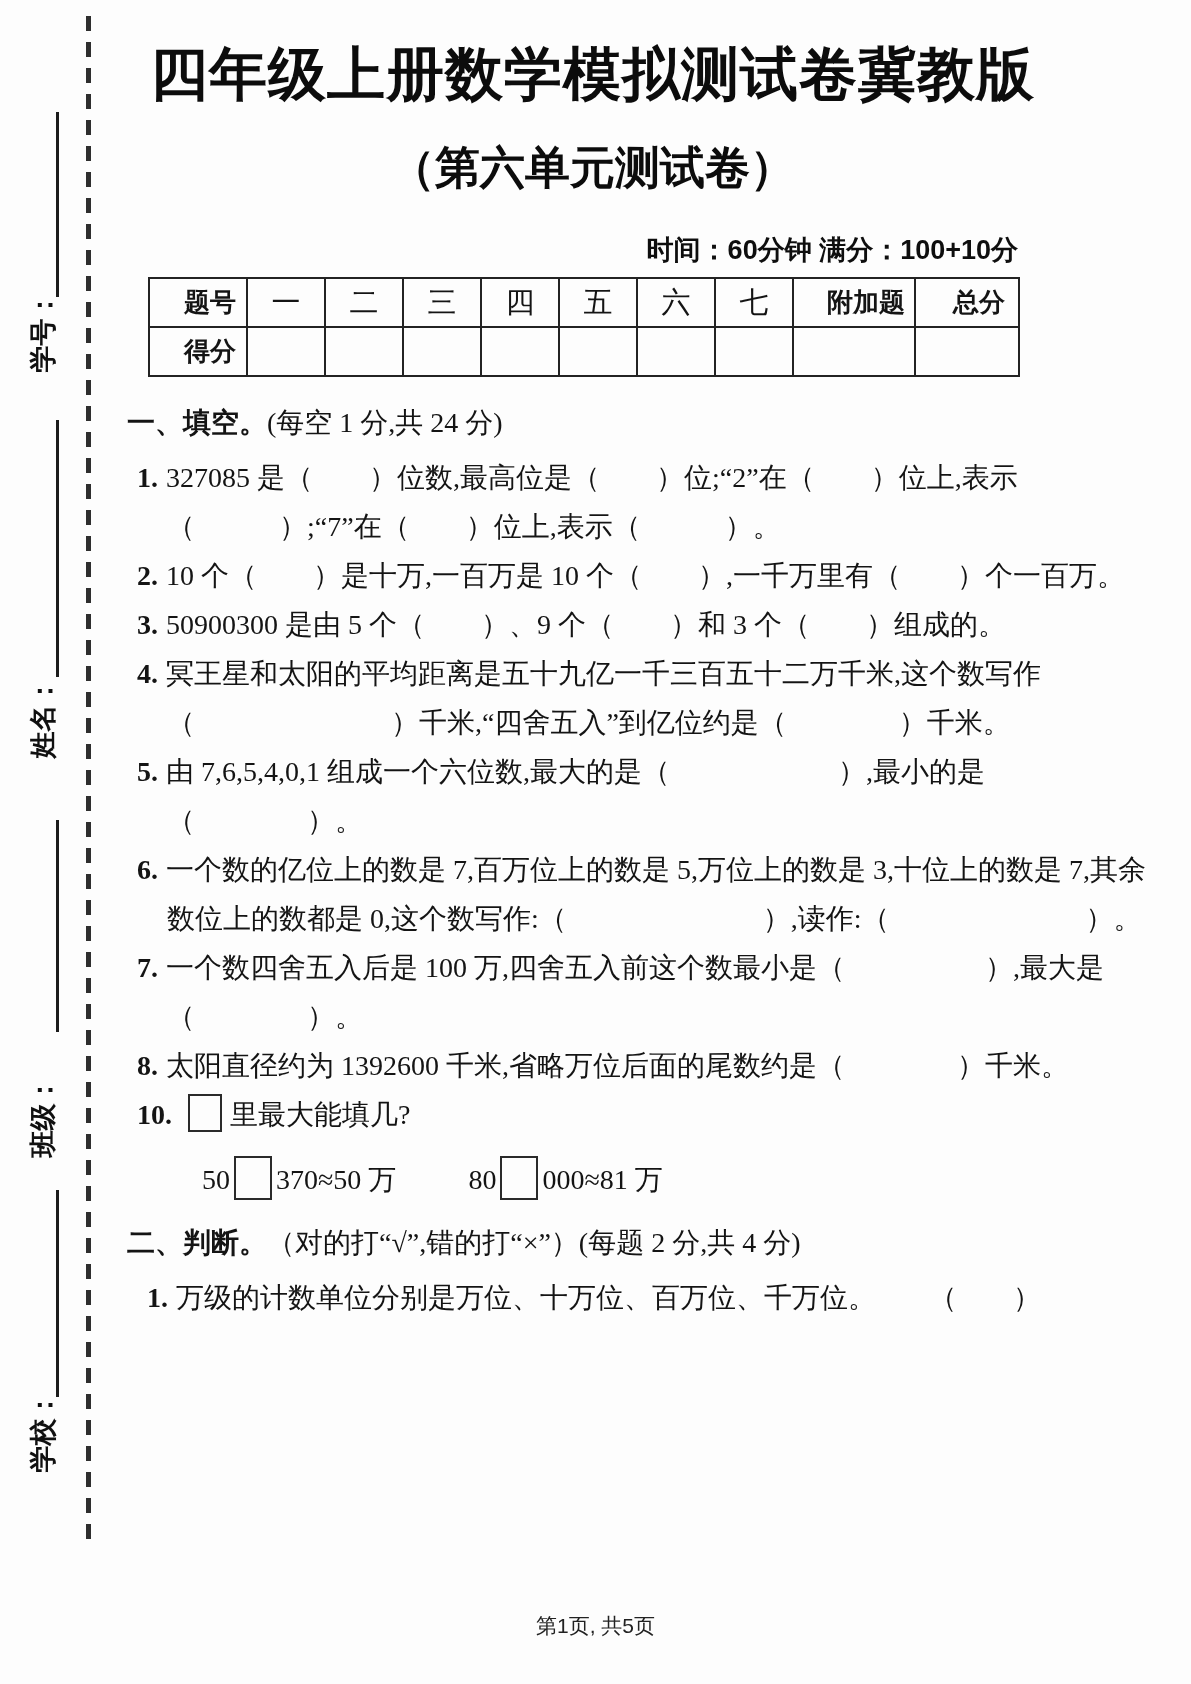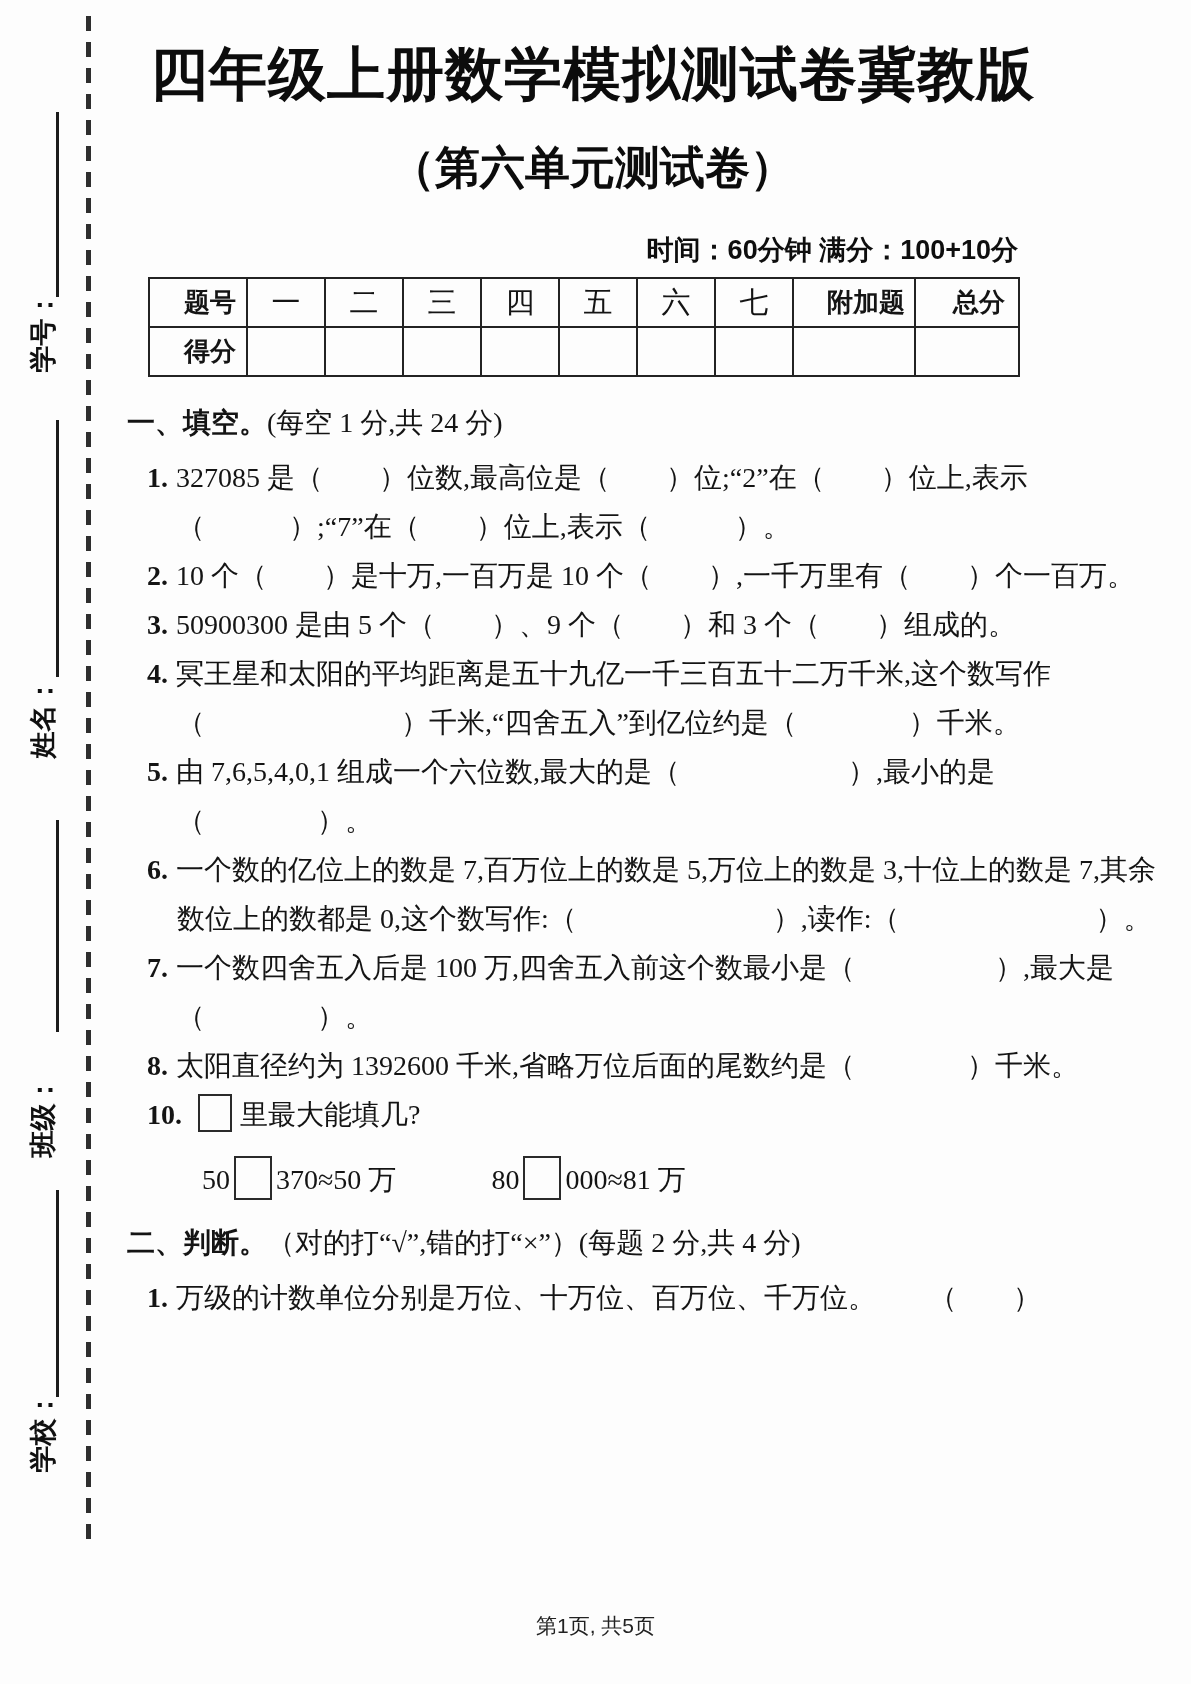--- a/index.html
+++ b/index.html
@@ -68,27 +68,27 @@
   
   .content {
     position:absolute; top:398px; left:127px; width:1032px;
     font-size:28px; line-height:49px;
   }
   .sec-heading { margin-bottom:6px; }
   .sec-heading .sh-bold {
     font-family:"Liberation Sans","DejaVu Sans",sans-serif;
     font-weight:bold; font-size:28px;
   }
-  .fill-item { margin-left:20px; padding-left:30px; text-indent:-30px; }
+  .fill-item { margin-left:10px; padding-left:30px; text-indent:-30px; }
   .fill-item .num { font-weight:bold; padding-right:8px; }
   .dbox {
     display:inline-block; width:34px; height:38px;
     border:2px solid #2a2a2a; vertical-align:-8px; margin:0 8px;
   }
-  .expr-row { margin:16px 0 8px 75px; display:flex; gap:95px; }
+  .expr-row { margin:16px 0 8px 75px; display:flex; gap:72px; }
   .expr .dbox { width:38px; height:44px; vertical-align:-11px; margin:0 4px; }
   .judge-item { margin-left:20px; display:flex; }
   .judge-item .jtext { flex:0 0 auto; }
   .judge-item .num { font-weight:bold; padding-right:8px; }
   .judge-item .jblank { margin-left:auto; padding-right:118px; }
 
   
   .footer {
     position:absolute; top:1612px; left:0; width:1191px; text-align:center;
     font-family:"Liberation Sans","DejaVu Sans",sans-serif;

